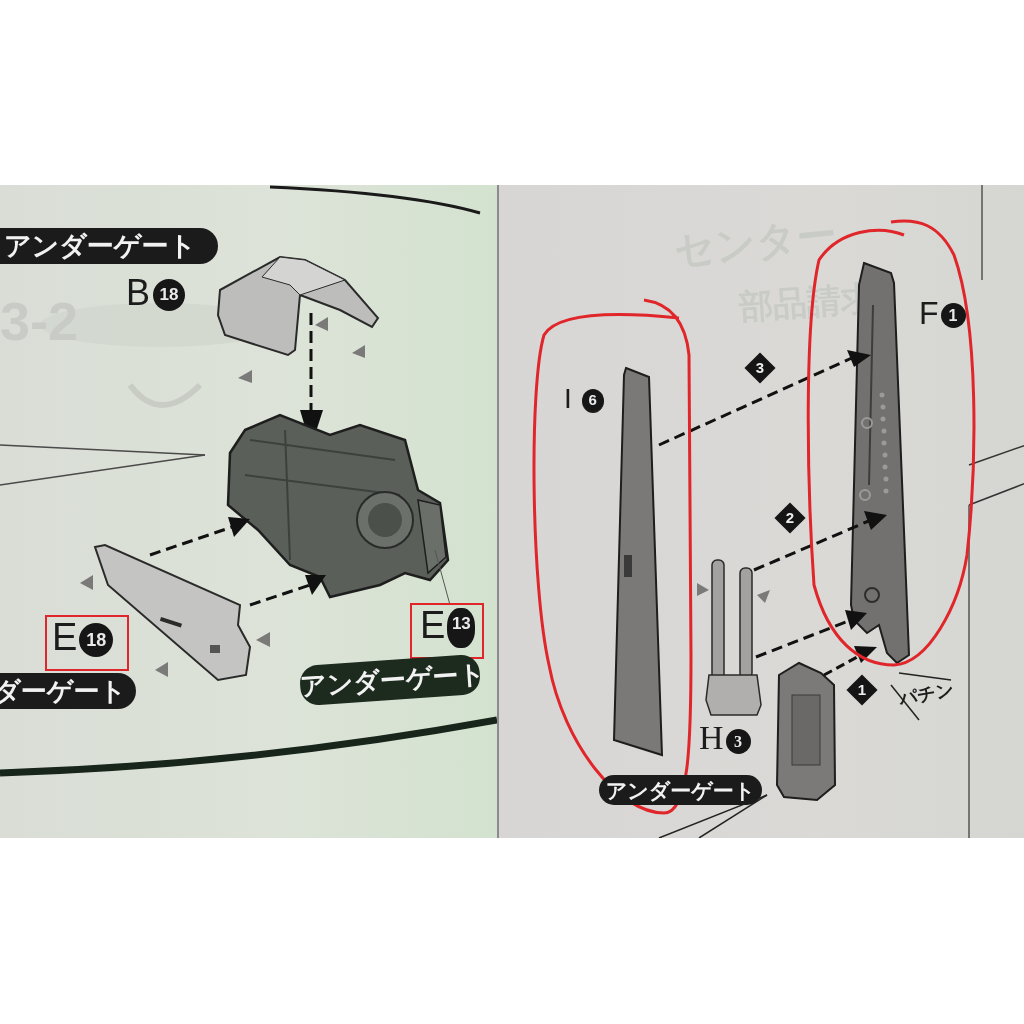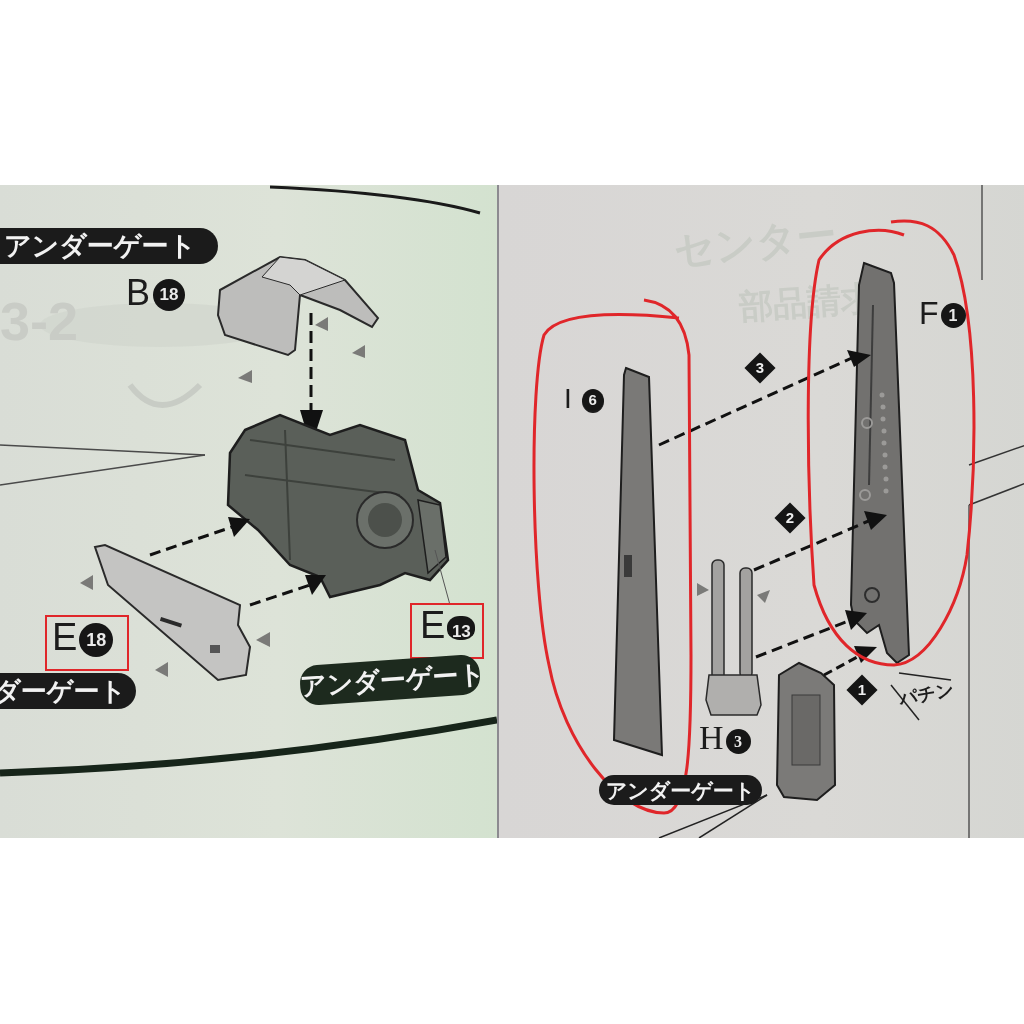--- a/index.html
+++ b/index.html
@@ -78,21 +78,21 @@
   </div>
 
   <div class="redbox" style="left:45px;top:430px;width:80px;height:52px;"></div>
   <div class="label" style="left:52px;top:433px;font-size:38px;">
     <span>E</span><span class="num" style="width:34px;height:34px;font-size:18px;line-height:34px;margin-left:2px;">18</span>
   </div>
   <div class="pill" style="left:-20px;top:488px;width:156px;height:36px;font-size:26px;padding-top:5px;box-sizing:border-box;text-align:right;padding-right:10px;">ダーゲート</div>
 
   <div class="redbox" style="left:410px;top:418px;width:70px;height:52px;"></div>
   <div class="label" style="left:420px;top:421px;font-size:38px;">
-    <span>E</span><span class="num" style="width:28px;height:24px;font-size:17px;line-height:32px;margin-left:2px;border-radius:45%;">13</span>
+    <span>E</span><span class="num" style="width:28px;height:40px;font-size:17px;line-height:32px;margin-left:2px;border-radius:45%;">13</span>
   </div>
   <div class="pill" style="left:300px;top:475px;width:180px;height:40px;font-size:26px;padding-top:7px;box-sizing:border-box;background:#1d2a1e;transform:rotate(-4deg);">アンダーゲート</div>
 </div>
 
 <div id="right-photo" class="photo">
   <div class="ghost" style="left:175px;top:30px;font-size:40px;transform:rotate(-6deg);">センター</div>
   <div class="ghost" style="left:240px;top:95px;font-size:34px;transform:rotate(-4deg);">部品請求</div>
 
   <svg width="527" height="653" viewBox="0 0 527 653">
 

